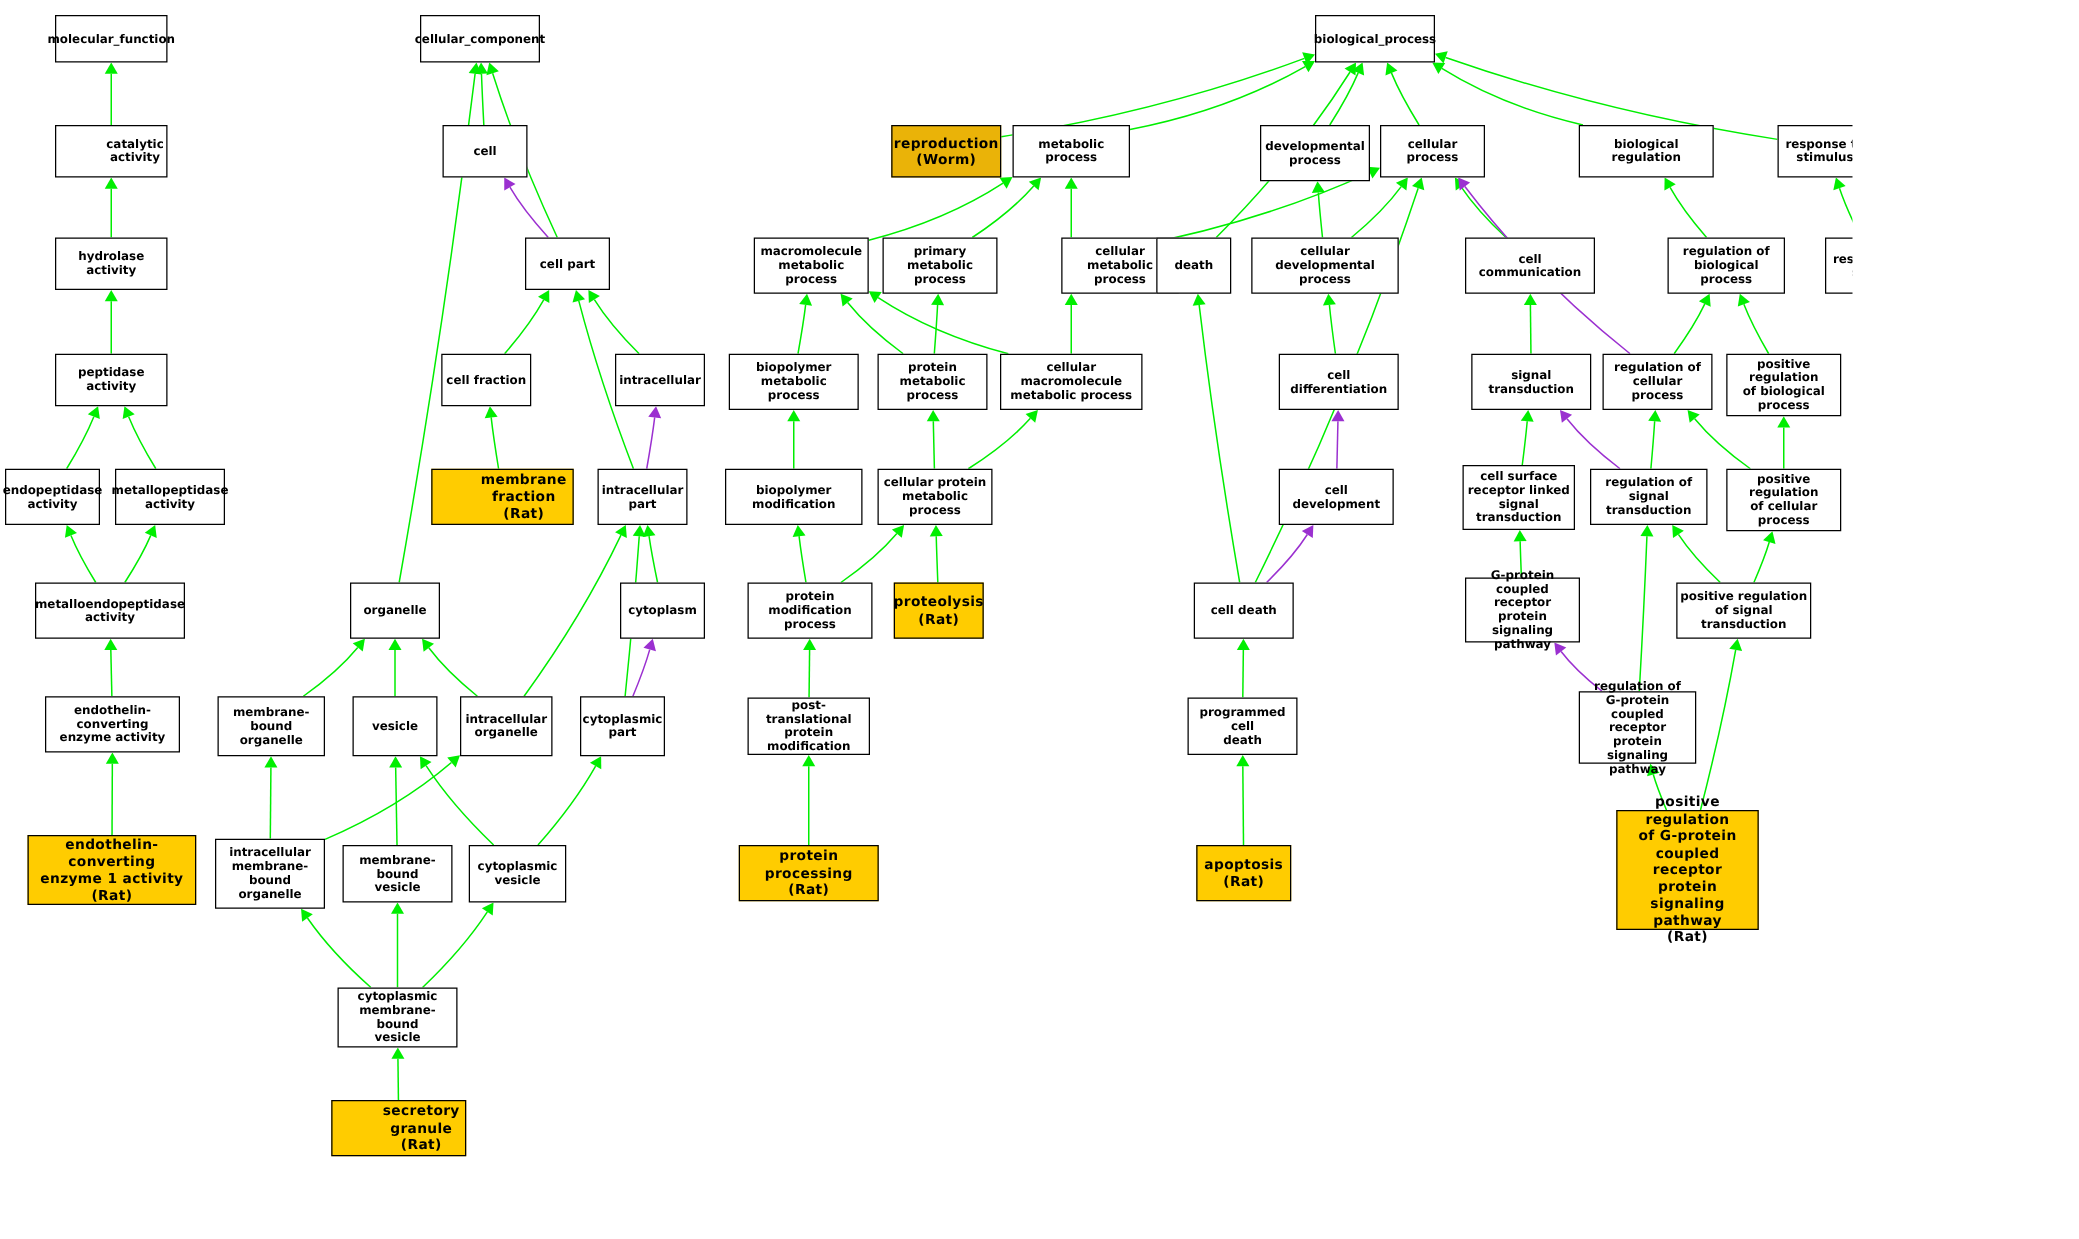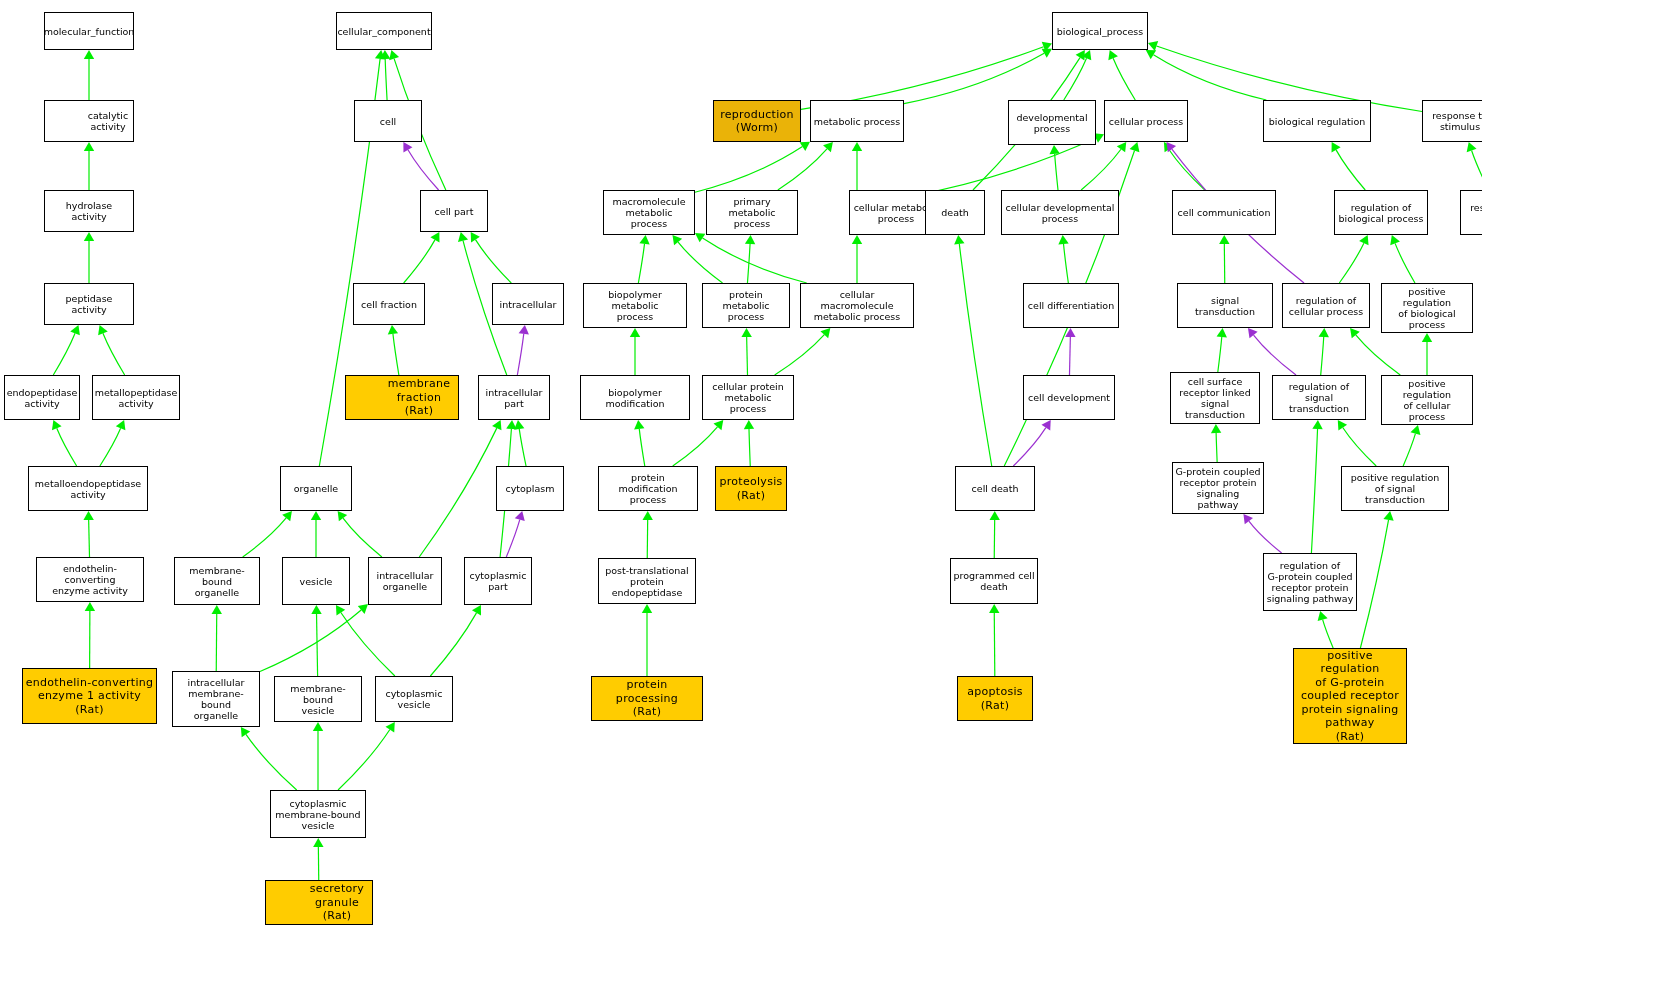--- a/index.html
+++ b/index.html
@@ -4,20 +4,21 @@
 <title>GO DAG</title>
 <style>
   html,body{margin:0;padding:0;background:#ffffff;}
   #canvas{
     position:relative;
     width:1482px;
     height:991px;
     background:#ffffff;
     font-family:"DejaVu Sans","Liberation Sans",sans-serif;
     overflow:hidden;
+    font-weight:bold;
   }
   svg#edges{
     position:absolute;
     left:0; top:0;
     width:1663px; height:991px;
     pointer-events:none;
   }
   .node{
     position:absolute;
     box-sizing:border-box;
@@ -503,21 +504,21 @@
 process</div>
       <div class="node gene" style="left: 715px; top: 466px; width: 72px; height: 45px;">proteolysis
 (Rat)</div>
       <div class="node" style="left: 955px; top: 466px; width: 80px; height: 45px;">cell death</div>
       <div class="node" style="left: 1172px; top: 462px; width: 92px; height: 52px;">G-protein coupled
 receptor protein
 signaling pathway</div>
       <div class="node" style="left: 1341px; top: 466px; width: 108px; height: 45px;">positive regulation
 of signal transduction</div>
       <div class="node" style="left: 598px; top: 558px; width: 98px; height: 46px;">post-translational
-protein endopeptidase</div>
+protein modification</div>
       <div class="node" style="left: 950px; top: 558px; width: 88px; height: 46px;">programmed cell
 death</div>
       <div class="node" style="left: 1263px; top: 553px; width: 94px; height: 58px;">regulation of
 G-protein coupled
 receptor protein
 signaling pathway</div>
       <div class="node gene" style="left: 591px; top: 676px; width: 112px; height: 45px;">protein processing
 (Rat)</div>
       <div class="node gene" style="left: 957px; top: 676px; width: 76px; height: 45px;">apoptosis
 (Rat)</div>

